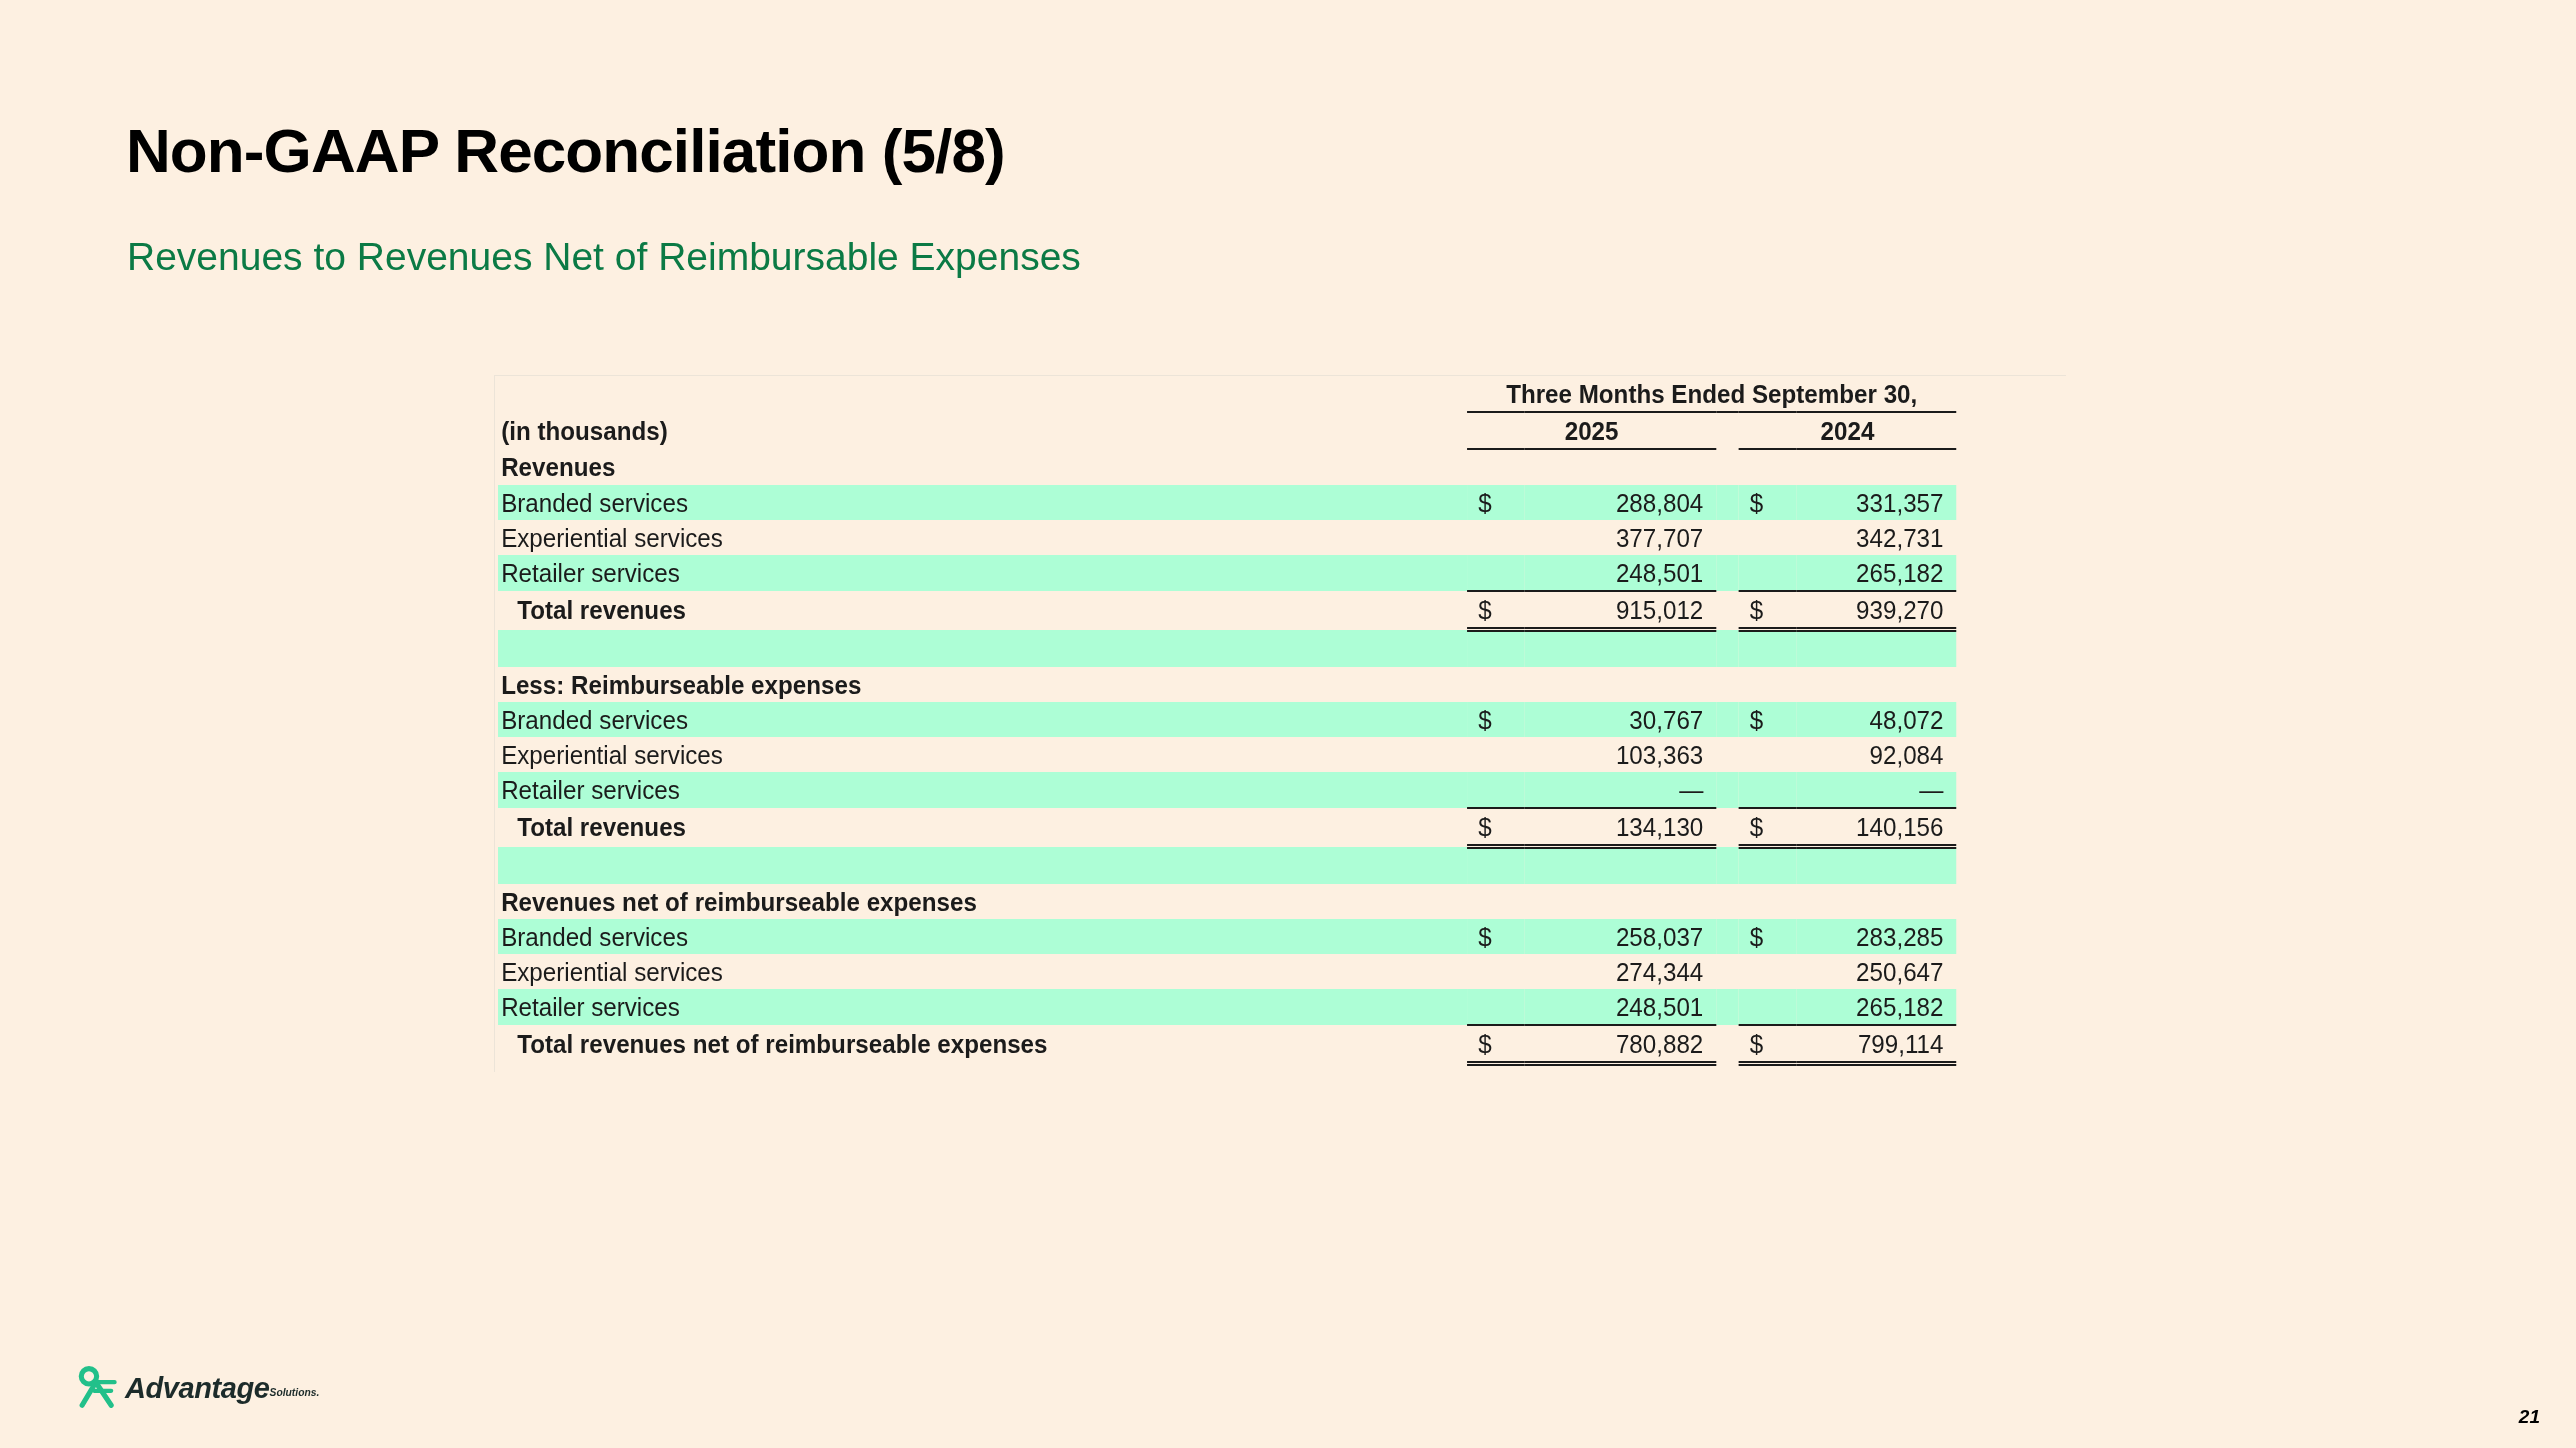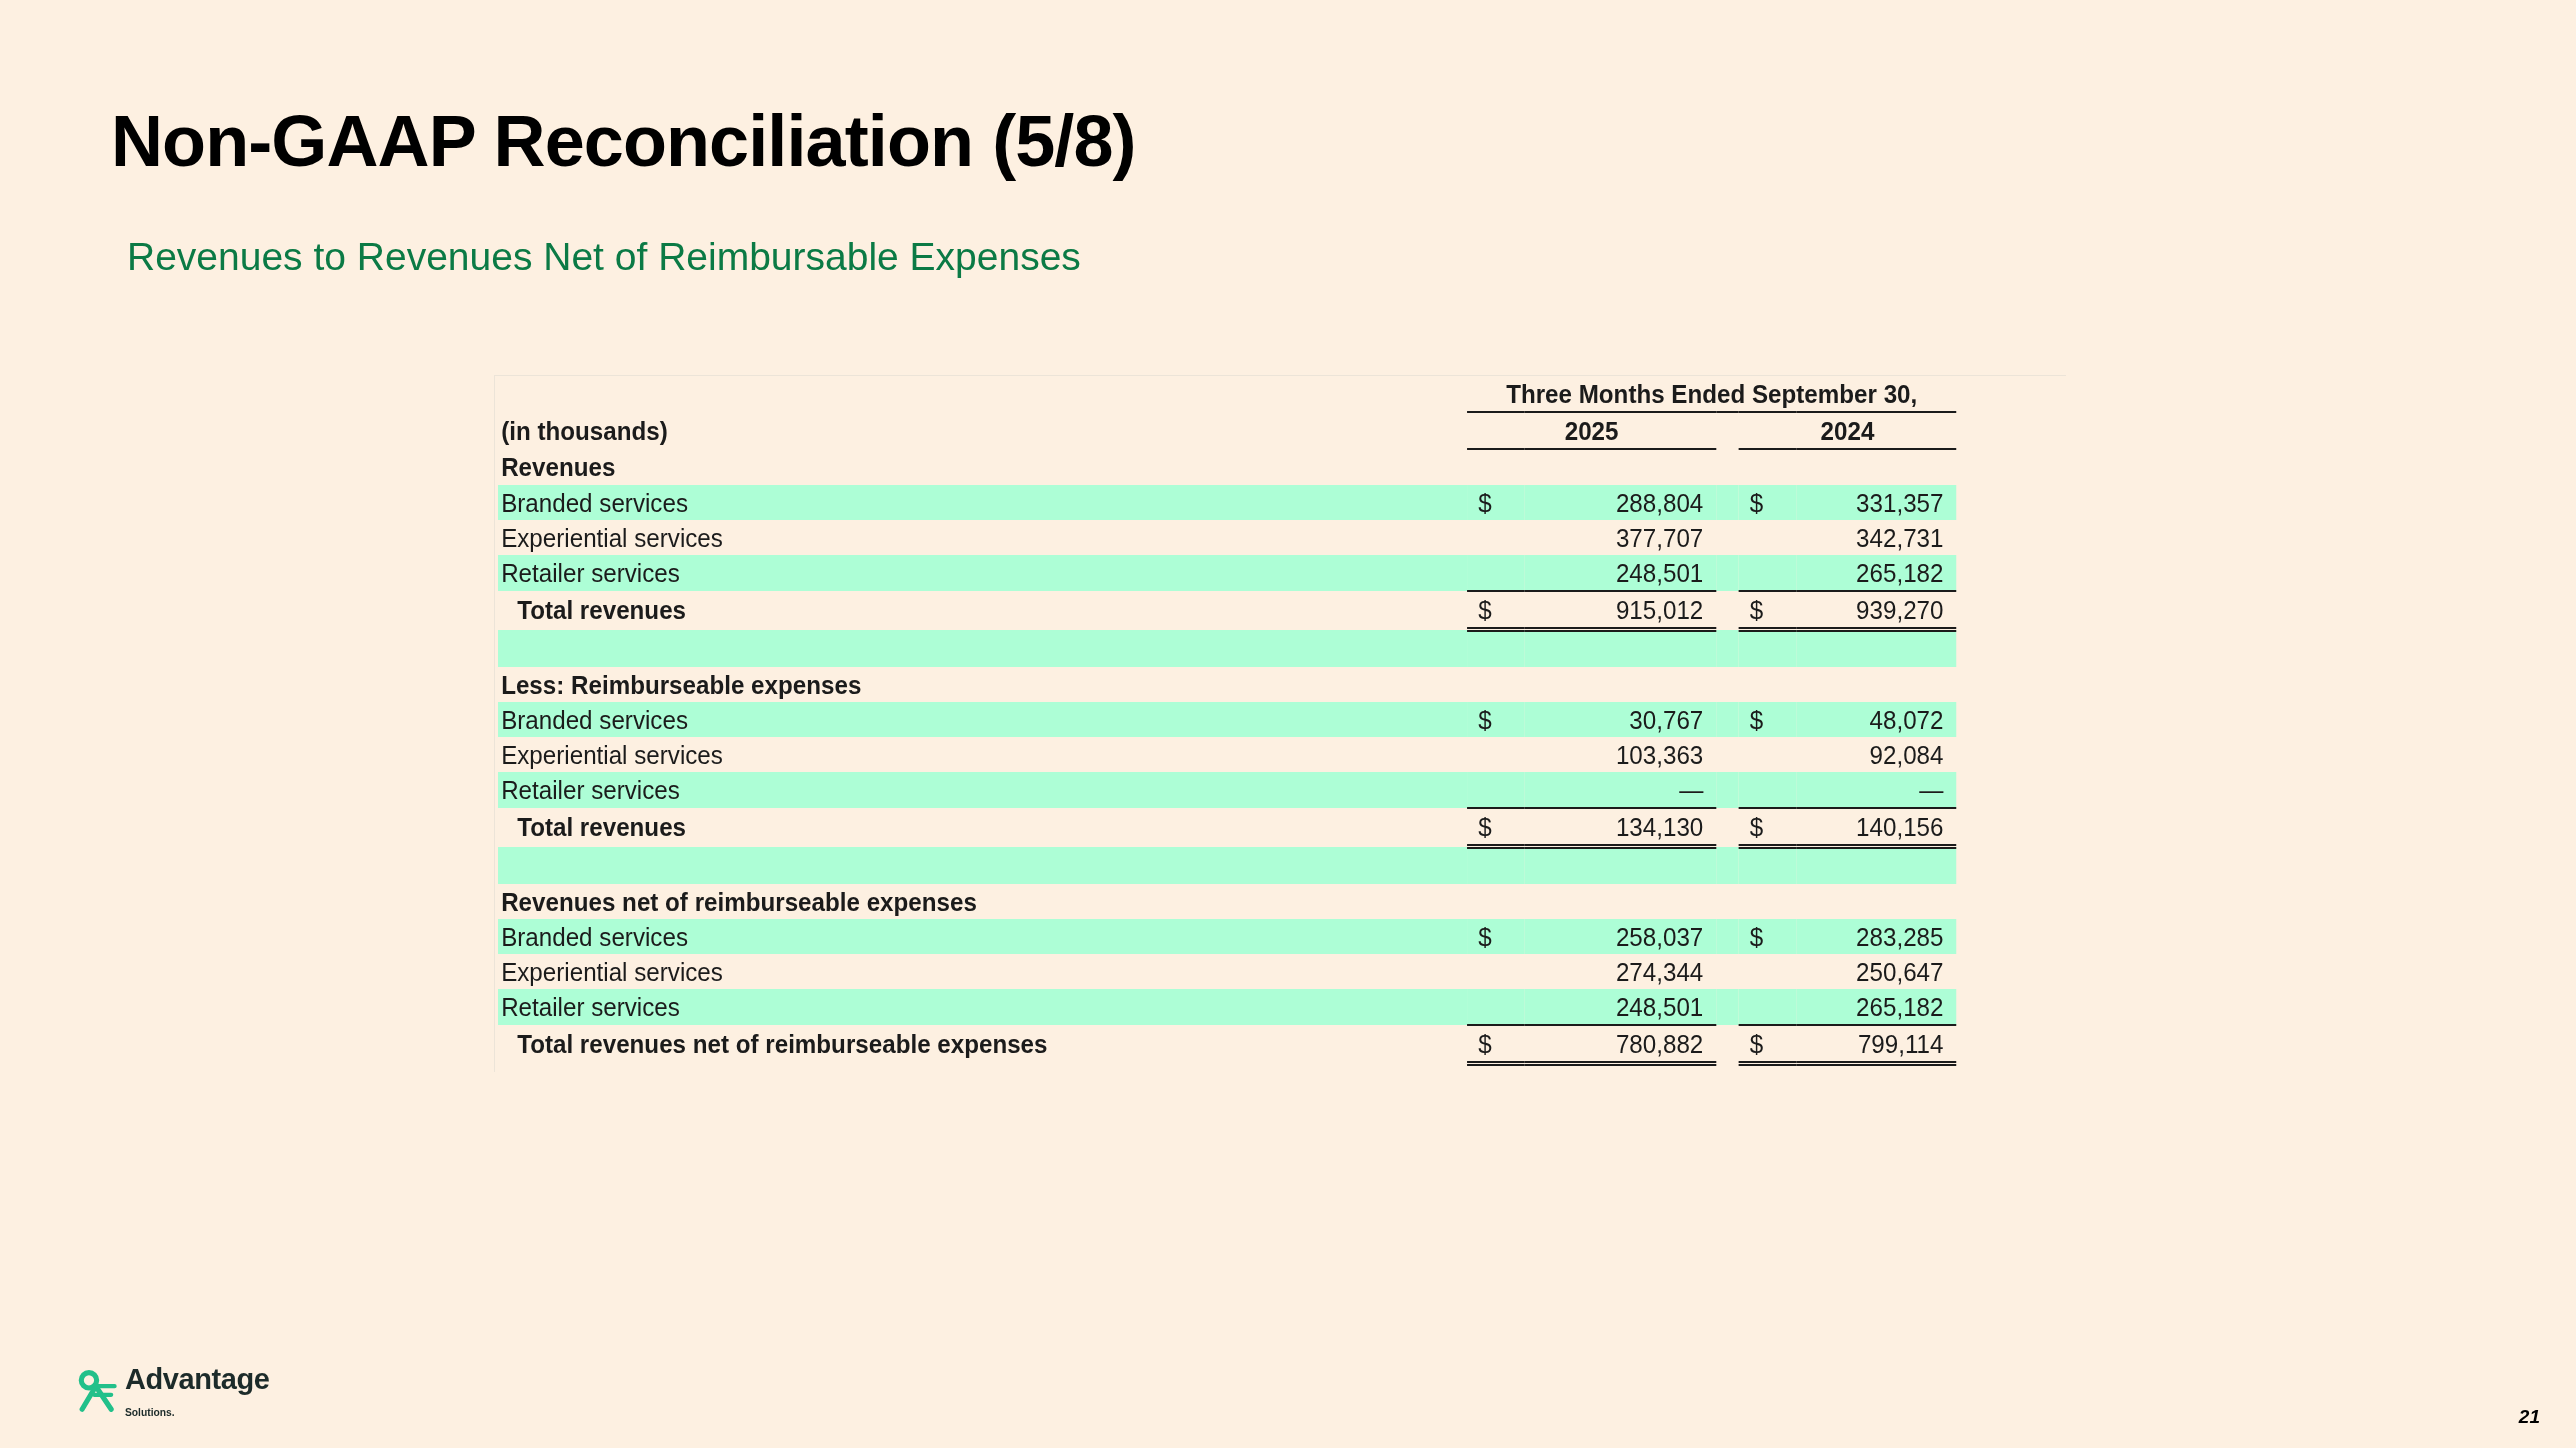--- a/index.html
+++ b/index.html
@@ -4,22 +4,22 @@
 <style>
   html, body { margin:0; padding:0; }
   body {
     width:2576px; height:1449px; overflow:hidden;
     background:#fdf0e1;
     font-family:"Liberation Sans", sans-serif;
     position:relative;
   }
   .title {
     position:absolute; left:110px; top:101px;
-    font-size:72px; font-weight:bold; color:#000;
-    letter-spacing:-0.9px; margin:1px; line-height:1.1;
+    font-size:62px; font-weight:bold; color:#000;
+    letter-spacing:-0.9px; margin:16px; line-height:1.1;
   }
   .subtitle {
     position:absolute; left:111px; top:219px;
     font-size:39px; color:#0b7a45; margin:16px;
   }
   .table-wrap {
     position:absolute; left:494px; top:375px;
     width:1571px; height:696px;
     border-left:1.7px solid #ece4d8; border-top:1.7px solid #ece4d8;
   }
@@ -206,20 +206,20 @@
 </div>
 
 <div class="logo">
   <span>
     <svg width="41" height="43" viewBox="0 0 48 50">
       <circle cx="14" cy="13" r="9" fill="none" stroke="#22c08a" stroke-width="6"></circle>
       <path d="M6 47 L22 20 L40 47" fill="none" stroke="#22c08a" stroke-width="6" stroke-linecap="round" stroke-linejoin="round"></path>
       <path d="M22 20 L44 20 M20 30 L40 30" fill="none" stroke="#22c08a" stroke-width="5" stroke-linecap="round"></path>
     </svg>
   </span>
-  <span style="display:flex;flex-direction:column;">
+  <span style="display:flex;flex-direction:row;font-style:italic;">
     <span class="logo-text-main">Advantage</span>
     <span class="logo-text-sub">Solutions.</span>
   </span>
 </div>
 
 <div class="page-num">21</div>
 
 
 </body></html>

